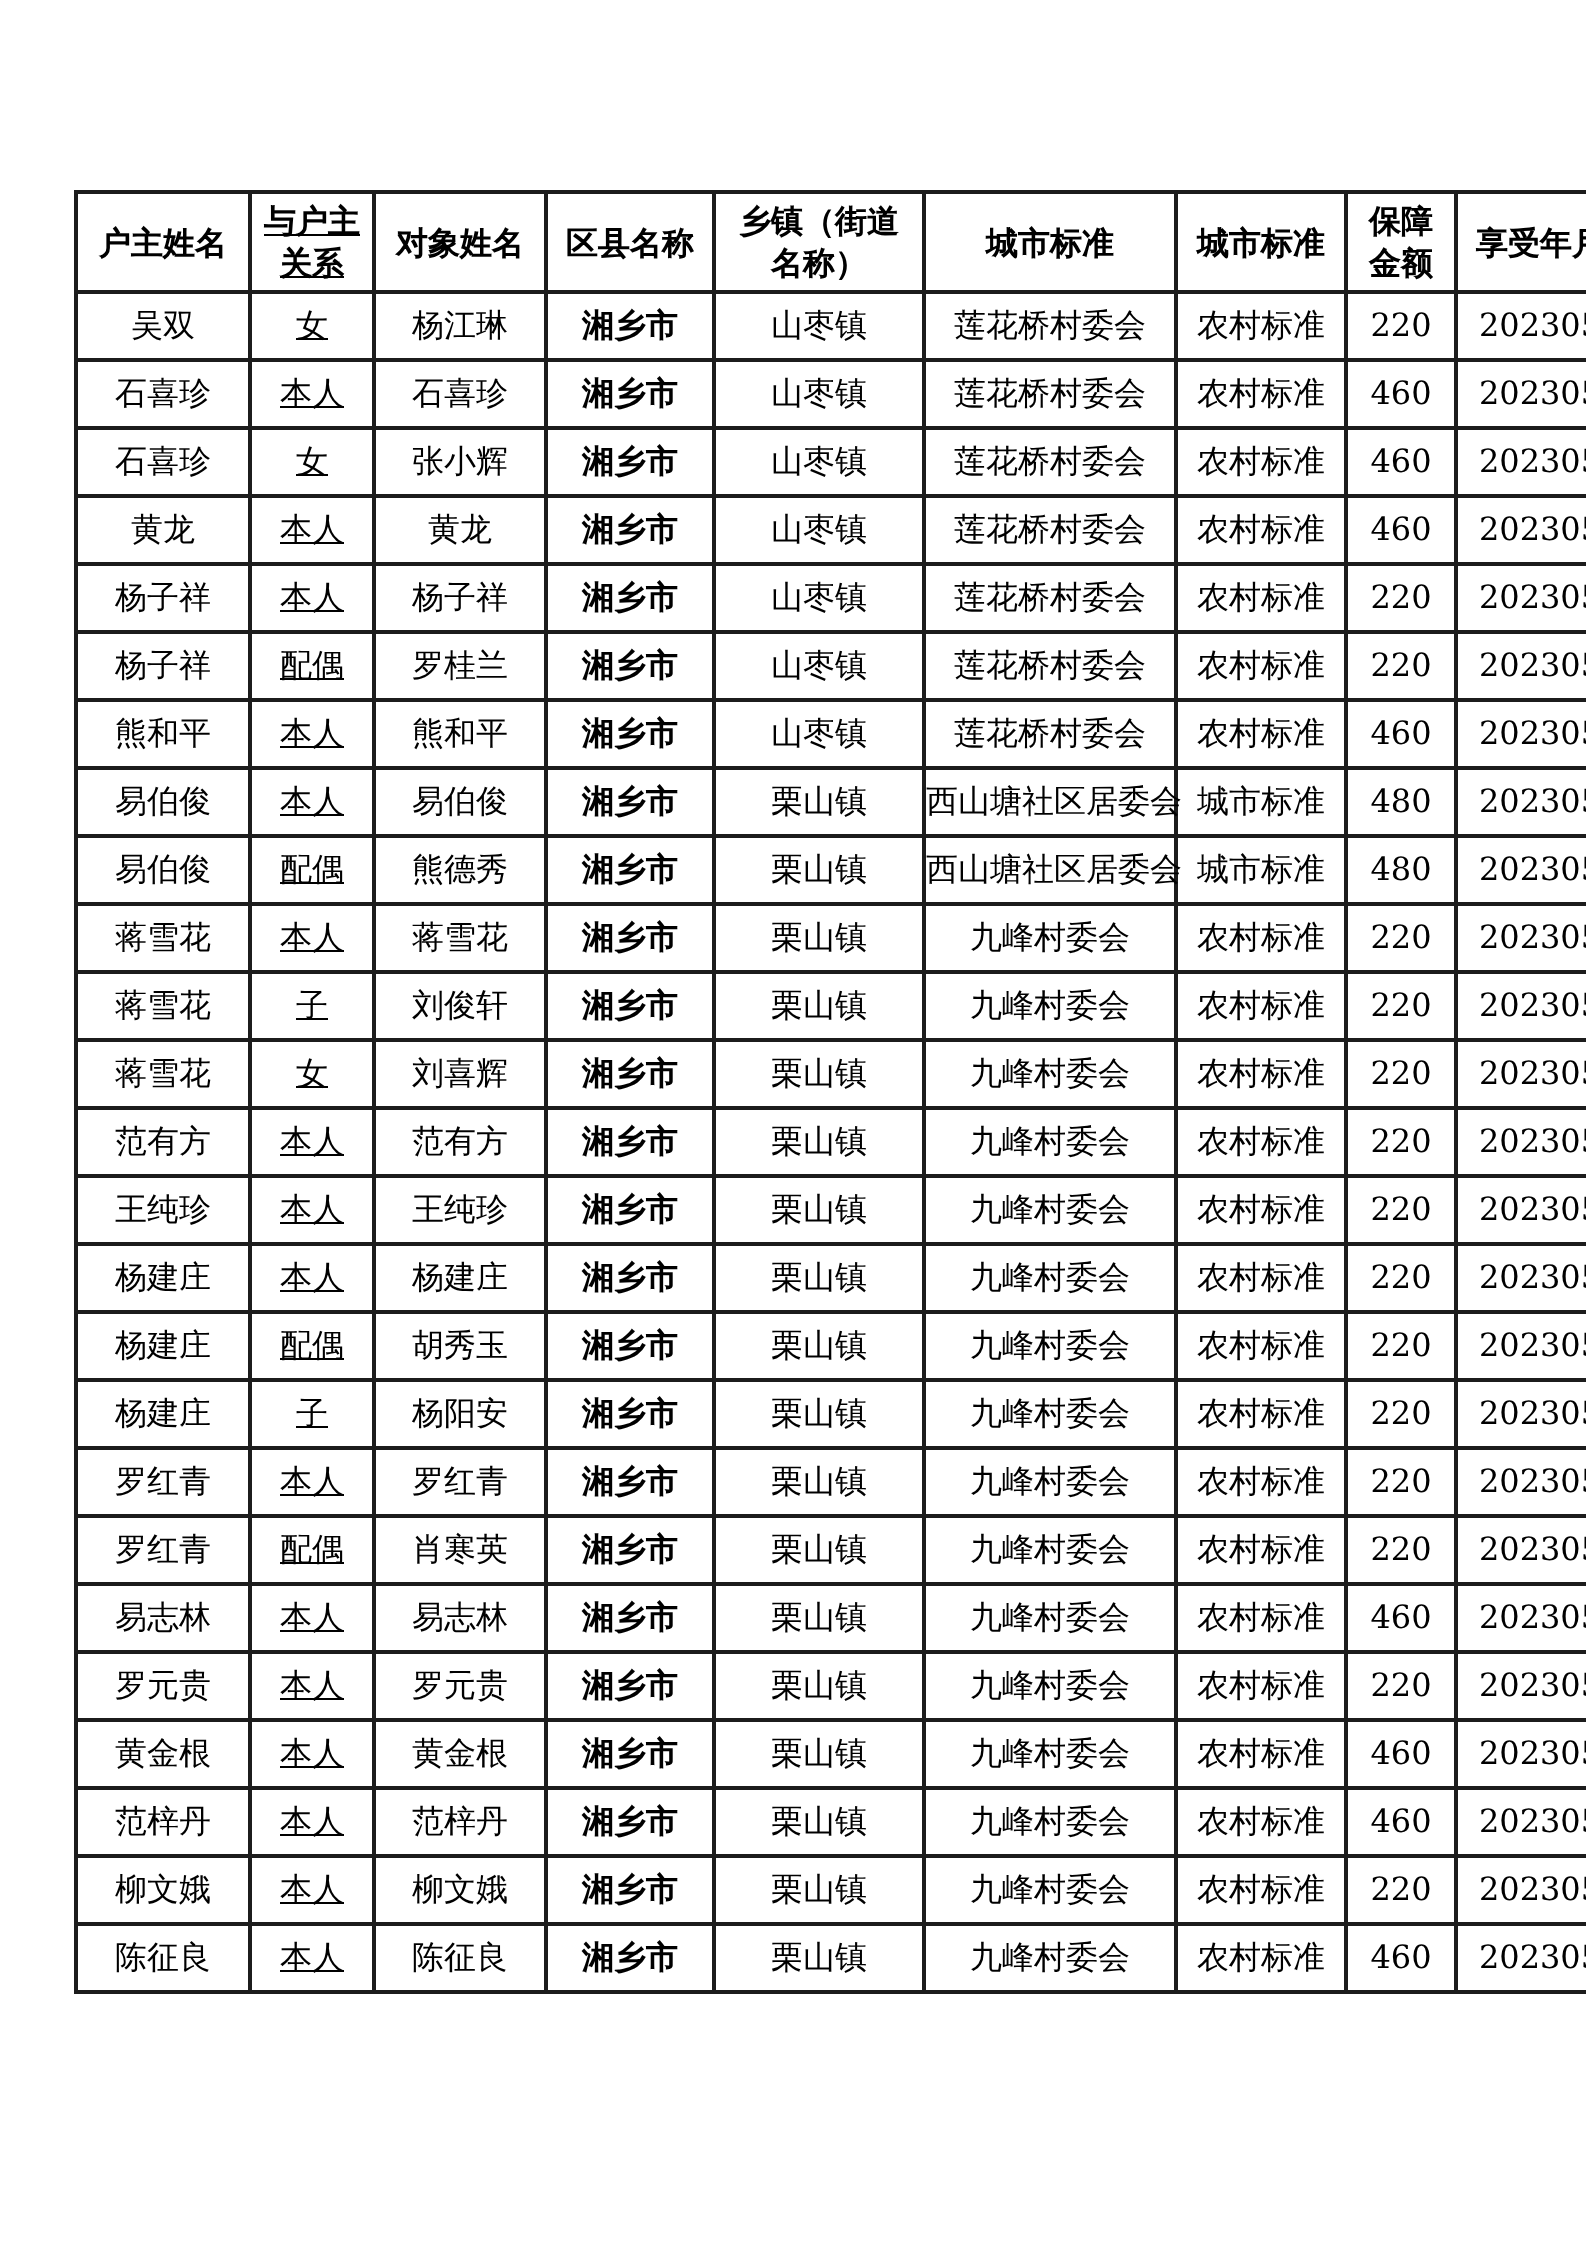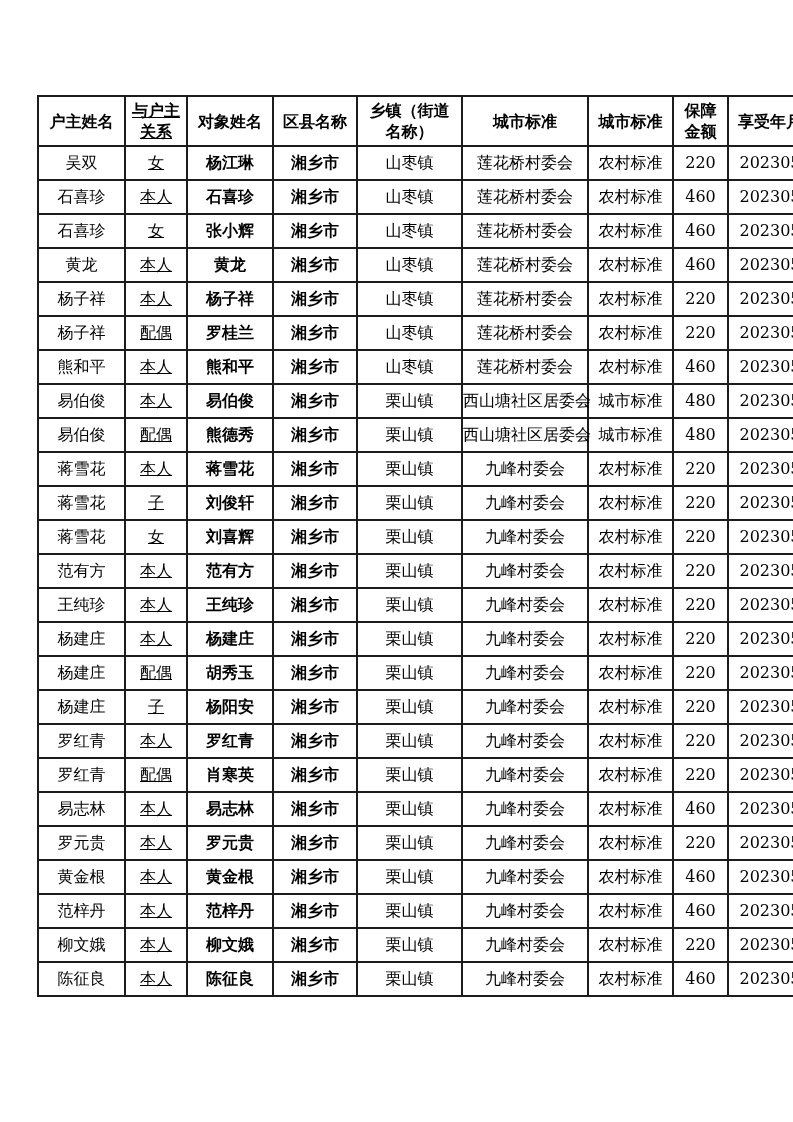--- a/index.html
+++ b/index.html
@@ -44,21 +44,21 @@
   .benefits-table td {
     height: 32px;
     padding: 0;
     font-size: 16px;
     line-height: 32px;
     white-space: nowrap;
     font-family: "DejaVu Serif", "Liberation Serif", serif;
   }
   .col0 { width: 81px; margin-left: 36px; }
   .col1 { width: 56px; text-decoration: underline; }
-  .col2 { width: 80px; font-weight: bold; }
+  .col2 { width: 80px; }
   .col3 { width: 78px; font-weight: bold; }
   .col4 { width: 99px; }
   .col5 { width: 120px; }
   .col6 { width: 79px; }
   .col7 { width: 49px; }
   .col8 { width: 78px; }
 </style>
 </head>
 <body>
 

